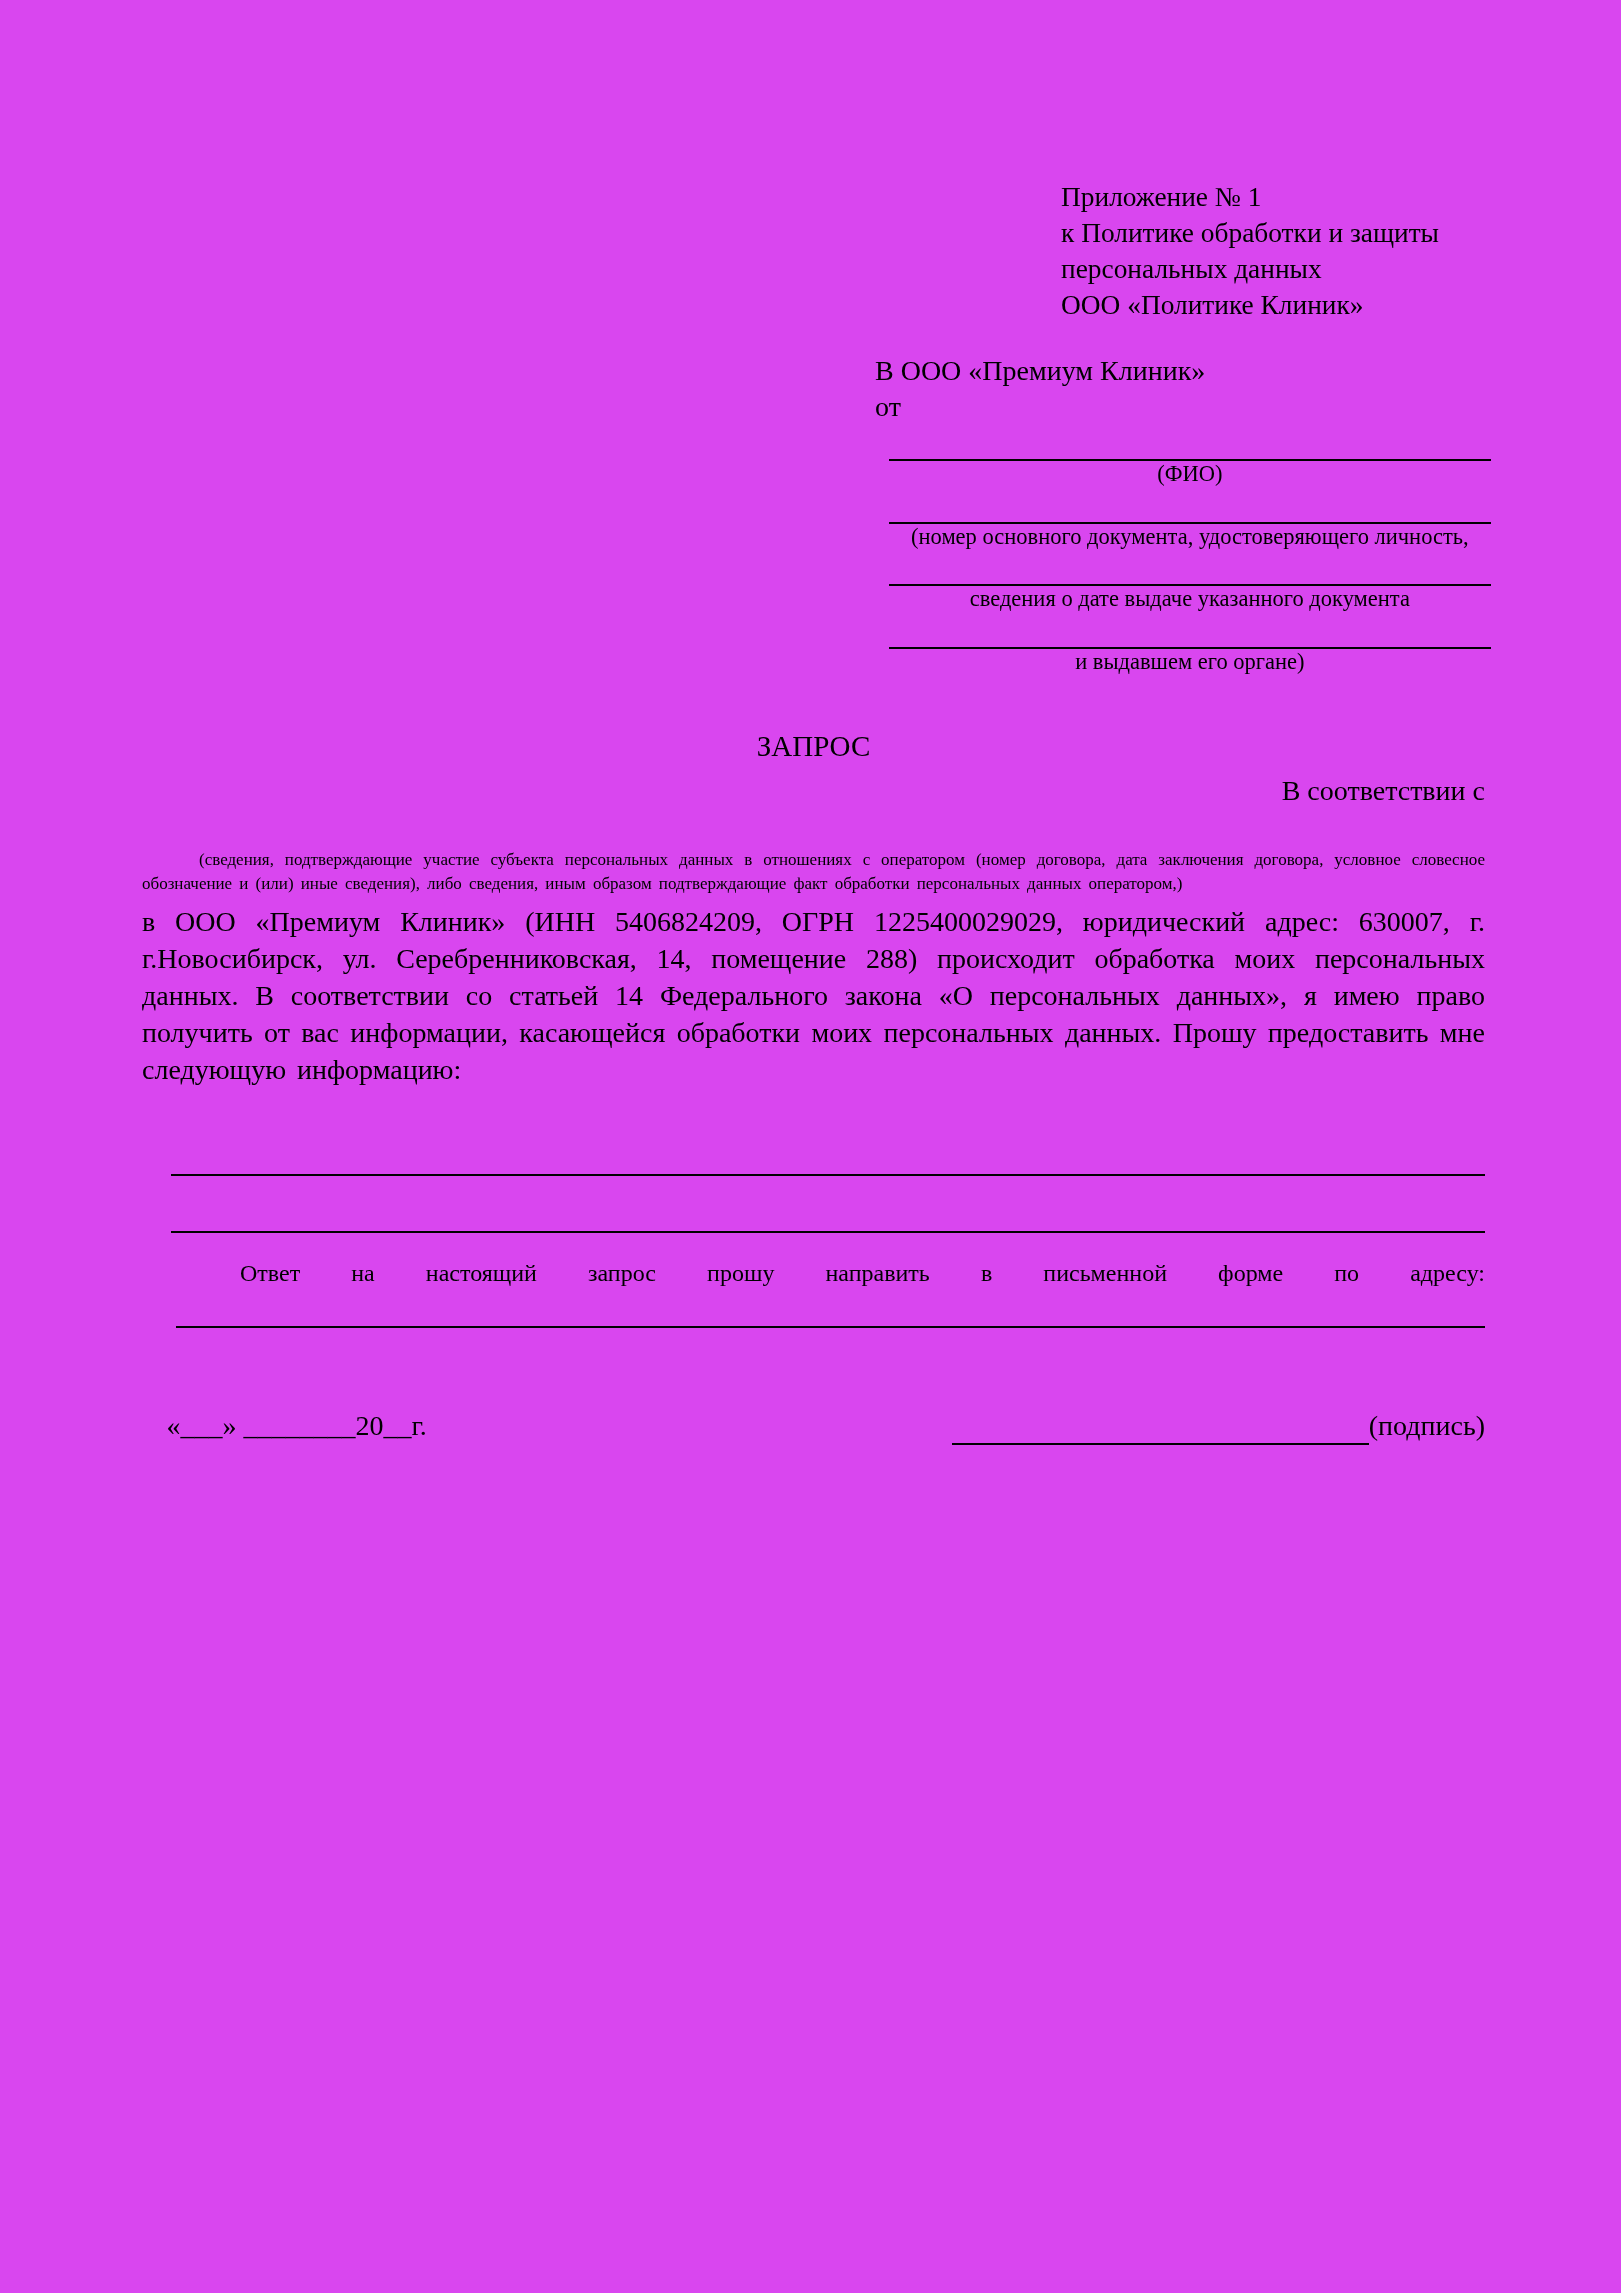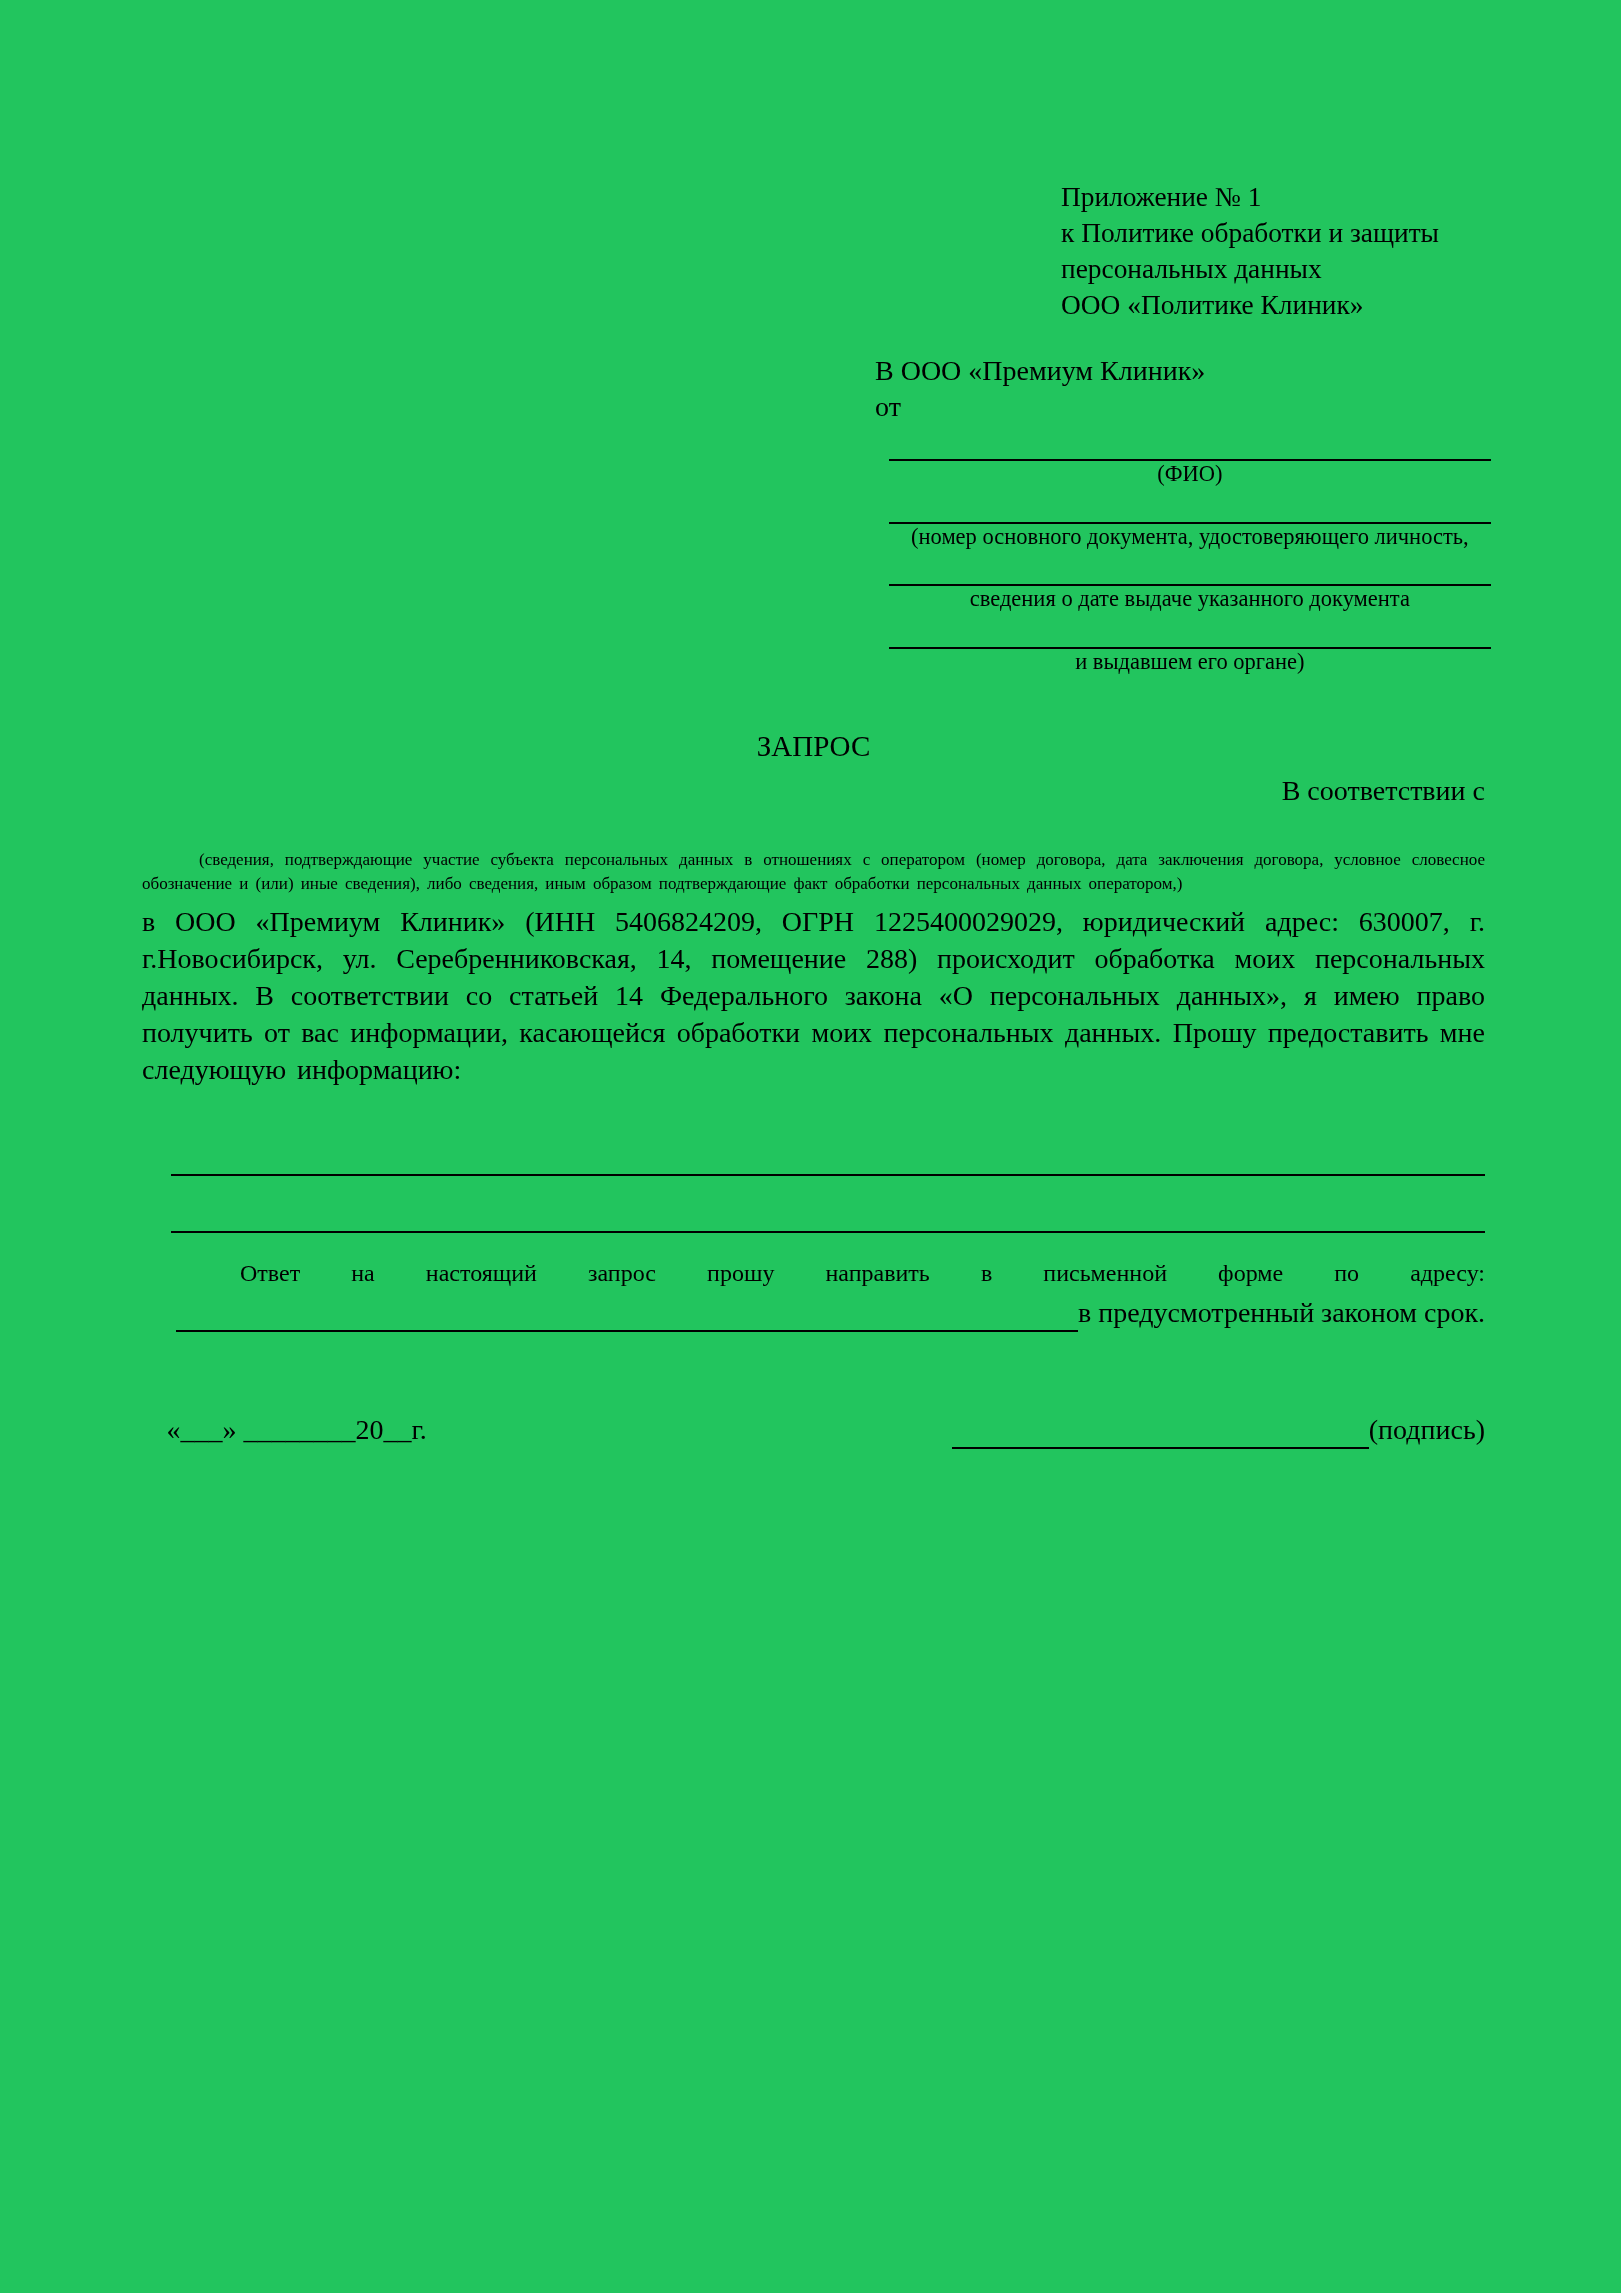--- a/index.html
+++ b/index.html
@@ -4,21 +4,21 @@
 <style>
   html, body {
     margin: 0;
     padding: 0;
     background: #ffffff;
   }
   .page {
     position: relative;
     width: 1621px;
     height: 2294px;
-    background: #22c55e;
+    background: #d946ef;
     color: #000000;
     font-family: "Liberation Serif", serif;
     box-sizing: border-box;
     padding: 179px 136px 0 142px;
     overflow: hidden;
   }
 
   
   .appendix {
     margin-left: 919px;
@@ -204,21 +204,20 @@
 
   <div class="body-paragraph">в ООО «Премиум Клиник» (ИНН 5406824209, ОГРН 1225400029029, юридический адрес: 630007, г. г.Новосибирск, ул. Серебренниковская, 14, помещение 288) происходит обработка моих персональных данных. В соответствии со статьей 14 Федерального закона «О персональных данных», я имею право получить от вас информации, касающейся обработки моих персональных данных. Прошу предоставить мне следующую информацию:</div>
 
   <div class="answer-blank-1"></div>
   <div class="answer-blank-2"></div>
 
   <div class="reply-line-1">Ответ на настоящий запрос прошу направить в письменной форме по адресу:</div>
 
   <div class="reply-line-2">
     <span class="reply-blank"></span>
-    <span class="reply-tail">в предусмотренный законом срок.</span>
   </div>
 
   <div class="footer-row">
     <div class="date-text">«___» ________20__г.</div>
     <div class="signature-group">
       <span class="signature-blank"></span>
       <span class="signature-caption">(подпись)</span>
     </div>
   </div>
 

